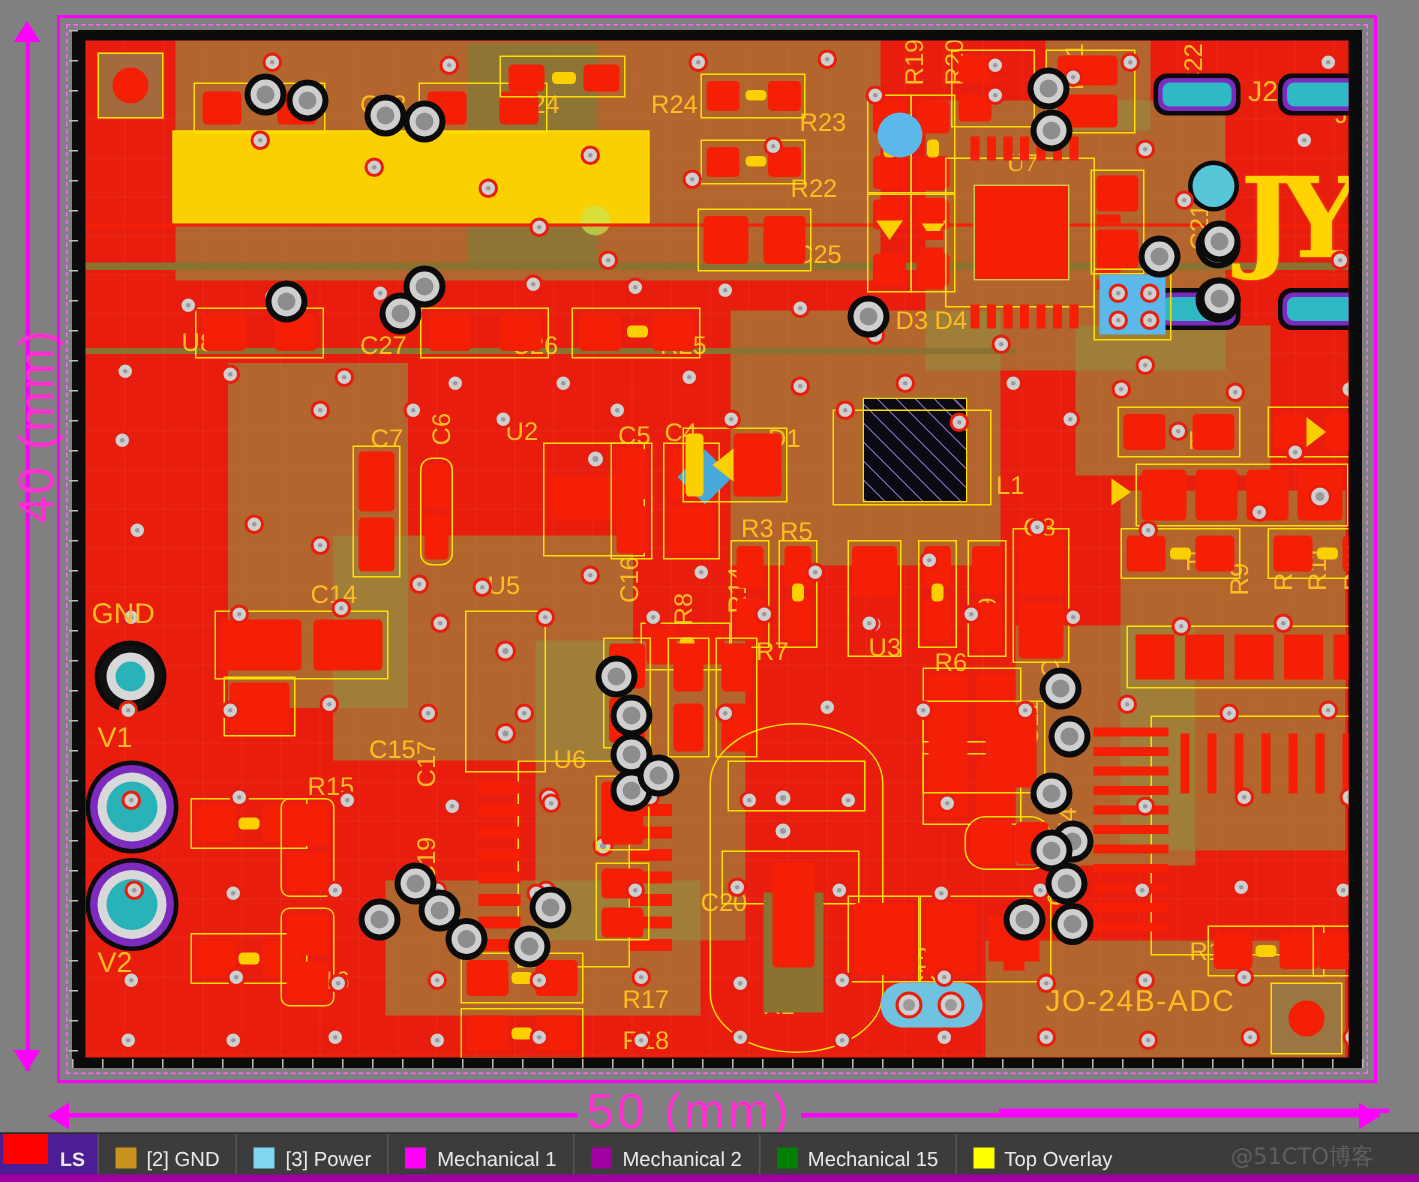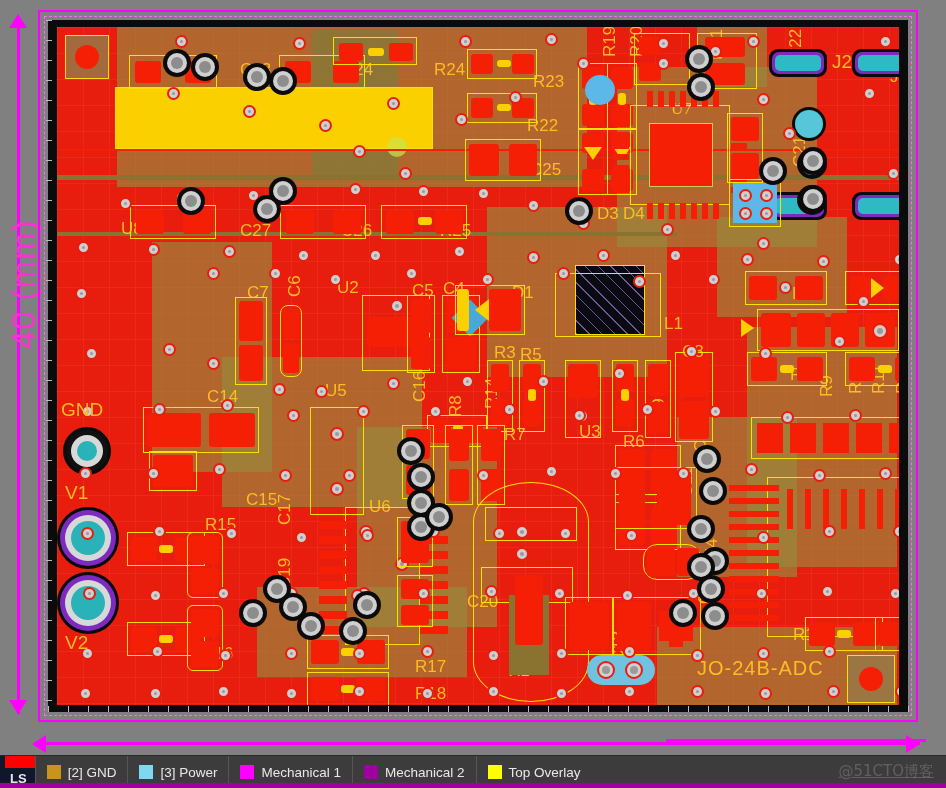--- a/index.html
+++ b/index.html
@@ -173,22 +173,22 @@
     background: #ff00ff; opacity: .95;
   }
 
   
   #layerbar {
     position: absolute; left: 0; top: 755px; width: 946px; height: 33px;
     background: #3c3c3c; display: flex; align-items: stretch;
     border-top: 1px solid #2a2a2a; overflow: hidden;
   }
   .ls-box {
-    display:flex; align-items:flex-end; gap:0;
-    padding: 0 0 0 2px; background:#0f172a;flex-direction:column;
+    display:flex; align-items:flex-start; gap:0;
+    padding: 0 0 0 2px; background:#4c1d95;
   }
   .ls-swatch { width: 30px; height: 20px; background:#ff0000; }
   .ls-label {
     color:#e8e8e8; font-size:13px; font-weight:bold; padding: 0 8px;
     display:flex; align-items:center; height:100%;
   }
   .tab {
     display:flex; align-items:center; gap:7px;
     padding: 0 11px; color:#e8e8e8; font-size:13.5px;
     border-left: 1px solid #565656; white-space:nowrap;
@@ -212,20 +212,21 @@
   <div id="canvas">
 
     <div class="dimline-v"></div>
     <div class="arrow-up"></div>
     <div class="arrow-dn"></div>
     <div class="dim-v-label">40 (mm)</div>
 
     <div class="dimline-h"></div>
     <div class="arrow-lf"></div>
     <div class="arrow-rt"></div>
+    <div class="dim-h-label">50 (mm)</div>
 
     <div class="mech-frame"></div>
     <div class="mech-frame2"></div>
     <div class="keepout"></div>
 
     <div class="ruler-v" id="rulerV">
         <span style="top: 0px;"></span>
         <span style="top: 20px;"></span>
         <span style="top: 40px;"></span>
         <span style="top: 60px;"></span>
@@ -499,20 +500,23 @@
       <div class="tealpad" style="left:735px; top:80px; width:34px; height:34px;">
           <i></i>
         </div>
       <div class="thvia" style="left:740px; top:122px; width:30px; height:30px;">
           <i></i>
         </div>
       <div class="thvia" style="left:740px; top:158px; width:30px; height:30px;">
           <i></i>
         </div>
 
+      <div style="position:absolute; left:770px; top:85px; width:96px; height:70px; color:#ffd400;
+                  font-size:74px; font-family:'DejaVu Serif', serif; font-weight:bold; line-height:68px;
+                  letter-spacing:-8px; text-shadow:0 0 1px #ffd400;">JY</div>
 
       <div style="position:absolute;left:528px;top:48px;width:30px;height:30px;border-radius:50%;background:#5bb8e8;"></div>
 
       <div class="outline" style="left:672px; top:152px; width:52px; height:48px;"></div>
       <div style="position:absolute;left:676px;top:156px;width:44px;height:40px;background:#5bb8e8;"></div>
       <div class="via" style="left:682px; top:162px; width:13px; height:13px;">
           <i></i>
         </div>
       <div class="via" style="left:703px; top:162px; width:13px; height:13px;">
           <i></i>
@@ -1366,22 +1370,26 @@
         </div>
         <div class="tab">
           <span class="sw" style="background: rgb(255, 0, 255);"></span>
           <span>Mechanical 1</span>
         </div>
         <div class="tab">
           <span class="sw" style="background: rgb(160, 0, 160);"></span>
           <span>Mechanical 2</span>
         </div>
         <div class="tab">
+          <span class="sw" style="background: rgb(0, 128, 0);"></span>
+          <span>Mechanical 15</span>
+        </div>
+        <div class="tab">
           <span class="sw" style="background: rgb(255, 255, 0);"></span>
           <span>Top Overlay</span>
         </div>
       </div>
   </div>
   <div id="layerbar-bottomstrip"></div>
 
-  <div class="wm" style="right:12px; top:762px;text-decoration:underline;">@51CTO博客</div>
+  <div class="wm" style="right:30px; top:762px;">@51CTO博客</div>
 
 </div>
 
 </body></html>

